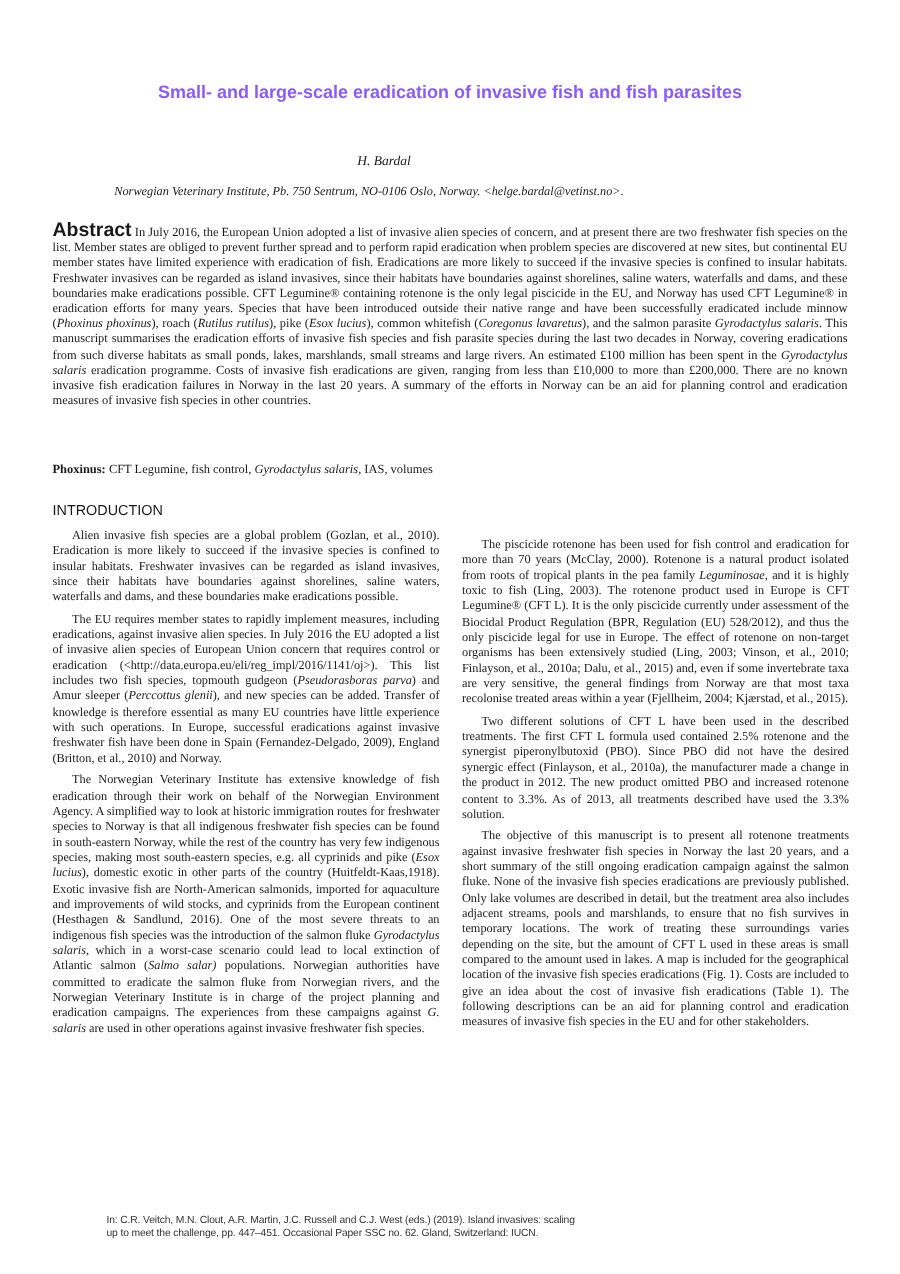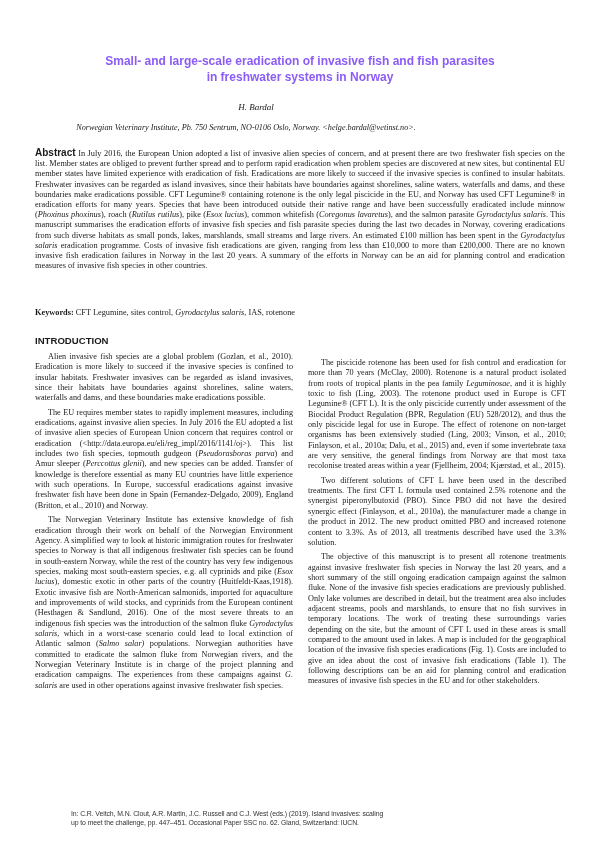--- a/index.html
+++ b/index.html
@@ -1,45 +1,44 @@
 <!DOCTYPE html>
 <html><head>
 <meta charset="utf-8">
 <style>
   html, body { margin:0; padding:0; background:#ffffff; }
   body { width:600px; height:849px; position:relative; overflow:hidden; color:#1a1a1a; font-family:"Liberation Serif", serif; }
   .title { position:absolute; top:53px; left:0; width:600px; text-align:center; font-family:"Liberation Sans", sans-serif; font-weight:bold; font-size:12px; line-height:16px; color:#8b5cf6; }
   .author { position:absolute; top:102px; left:0; width:512px; text-align:center; font-style:italic; font-size:9px; }
   .affil { position:absolute; top:123px; left:0; width:492px; text-align:center; font-style:italic; font-size:8.2px; }
   .abstract { position:absolute; top:148px; left:35px; width:530px; font-size:8.3px; line-height:10.2px; text-align:justify; }
-  .abstract .lbl { font-family:"Liberation Sans", sans-serif; font-weight:bold; font-size:10px; }
+  .abstract .lbl { font-family:"Liberation Sans", sans-serif; font-weight:bold; font-size:13px; }
   .keywords { position:absolute; top:308px; left:35px; width:530px; font-size:8.3px; }
   .keywords .lbl { font-weight:bold; }
-  .section-head { position:absolute; top:335px; left:35px; font-family:"Liberation Sans", sans-serif; font-weight:bold; font-size:9.6px; }
+  .section-head { position:absolute; top:335px; left:35px; font-family:"Liberation Sans", sans-serif; font-weight:normal; font-size:9.6px; }
   .col { position:absolute; width:258px; font-size:8.2px; line-height:10.35px; text-align:justify; }
   .col.left { top:352px; left:35px; }
   .col.right { top:358px; left:308px; }
   .col p { margin:0 0 4px 0; text-indent:13px; }
   .footer { position:absolute; top:809px; left:71px; width:470px; font-family:"Liberation Sans", sans-serif; font-size:6.9px; line-height:9px; color:#333; letter-spacing:-0.1px; }
   i { font-style:italic; }
 </style>
 </head>
 <body>
 
 <div class="title">
   <div>Small- and large-scale eradication of invasive fish and fish parasites</div>
-  <div>in freshwater systems in Norway</div>
 </div>
 
 <div class="author">H. Bardal</div>
 <div class="affil">Norwegian Veterinary Institute, Pb. 750 Sentrum, NO-0106 Oslo, Norway. &lt;helge.bardal@vetinst.no&gt;.</div>
 
 <div class="abstract"><span class="lbl">Abstract</span><span> In July 2016, the European Union adopted a list of invasive alien species of concern, and at present there are two freshwater fish species on the list. Member states are obliged to prevent further spread and to perform rapid eradication when problem species are discovered at new sites, but continental EU member states have limited experience with eradication of fish. Eradications are more likely to succeed if the invasive species is confined to insular habitats. Freshwater invasives can be regarded as island invasives, since their habitats have boundaries against shorelines, saline waters, waterfalls and dams, and these boundaries make eradications possible. CFT Legumine® containing rotenone is the only legal piscicide in the EU, and Norway has used CFT Legumine® in eradication efforts for many years. Species that have been introduced outside their native range and have been successfully eradicated include minnow (</span><i>Phoxinus phoxinus</i><span>), roach (</span><i>Rutilus rutilus</i><span>), pike (</span><i>Esox lucius</i><span>), common whitefish (</span><i>Coregonus lavaretus</i><span>), and the salmon parasite </span><i>Gyrodactylus salaris</i><span>. This manuscript summarises the eradication efforts of invasive fish species and fish parasite species during the last two decades in Norway, covering eradications from such diverse habitats as small ponds, lakes, marshlands, small streams and large rivers. An estimated £100 million has been spent in the </span><i>Gyrodactylus salaris</i><span> eradication programme. Costs of invasive fish eradications are given, ranging from less than £10,000 to more than £200,000. There are no known invasive fish eradication failures in Norway in the last 20 years. A summary of the efforts in Norway can be an aid for planning control and eradication measures of invasive fish species in other countries.</span></div>
 
-<div class="keywords"><span class="lbl">Keywords:</span><span> CFT Legumine, sites control, </span><i>Gyrodactylus salaris</i><span>, IAS, rotenone</span></div>
+<div class="keywords"><span class="lbl">Phoxinus:</span><span> CFT Legumine, fish control, </span><i>Gyrodactylus salaris</i><span>, IAS, volumes</span></div>
 
 <div class="section-head">INTRODUCTION</div>
 
 <div class="col left">
   <p>Alien invasive fish species are a global problem (Gozlan, et al., 2010). Eradication is more likely to succeed if the invasive species is confined to insular habitats. Freshwater invasives can be regarded as island invasives, since their habitats have boundaries against shorelines, saline waters, waterfalls and dams, and these boundaries make eradications possible.</p>
   <p><span>The EU requires member states to rapidly implement measures, including eradications, against invasive alien species. In July 2016 the EU adopted a list of invasive alien species of European Union concern that requires control or eradication (&lt;http://data.europa.eu/eli/reg_impl/2016/1141/oj&gt;). This list includes two fish species, topmouth gudgeon (</span><i>Pseudorasboras parva</i><span>) and Amur sleeper (</span><i>Perccottus glenii</i><span>), and new species can be added. Transfer of knowledge is therefore essential as many EU countries have little experience with such operations. In Europe, successful eradications against invasive freshwater fish have been done in Spain (Fernandez-Delgado, 2009), England (Britton, et al., 2010) and Norway.</span></p>
   <p><span>The Norwegian Veterinary Institute has extensive knowledge of fish eradication through their work on behalf of the Norwegian Environment Agency. A simplified way to look at historic immigration routes for freshwater species to Norway is that all indigenous freshwater fish species can be found in south-eastern Norway, while the rest of the country has very few indigenous species, making most south-eastern species, e.g. all cyprinids and pike (</span><i>Esox lucius</i><span>), domestic exotic in other parts of the country (Huitfeldt-Kaas,1918). Exotic invasive fish are North-American salmonids, imported for aquaculture and improvements of wild stocks, and cyprinids from the European continent (Hesthagen &amp; Sandlund, 2016). One of the most severe threats to an indigenous fish species was the introduction of the salmon fluke </span><i>Gyrodactylus salaris</i><span>, which in a worst-case scenario could lead to local extinction of Atlantic salmon (</span><i>Salmo salar)</i><span> populations. Norwegian authorities have committed to eradicate the salmon fluke from Norwegian rivers, and the Norwegian Veterinary Institute is in charge of the project planning and eradication campaigns. The experiences from these campaigns against </span><i>G. salaris</i><span> are used in other operations against invasive freshwater fish species.</span></p>
 </div>
 
 <div class="col right">

